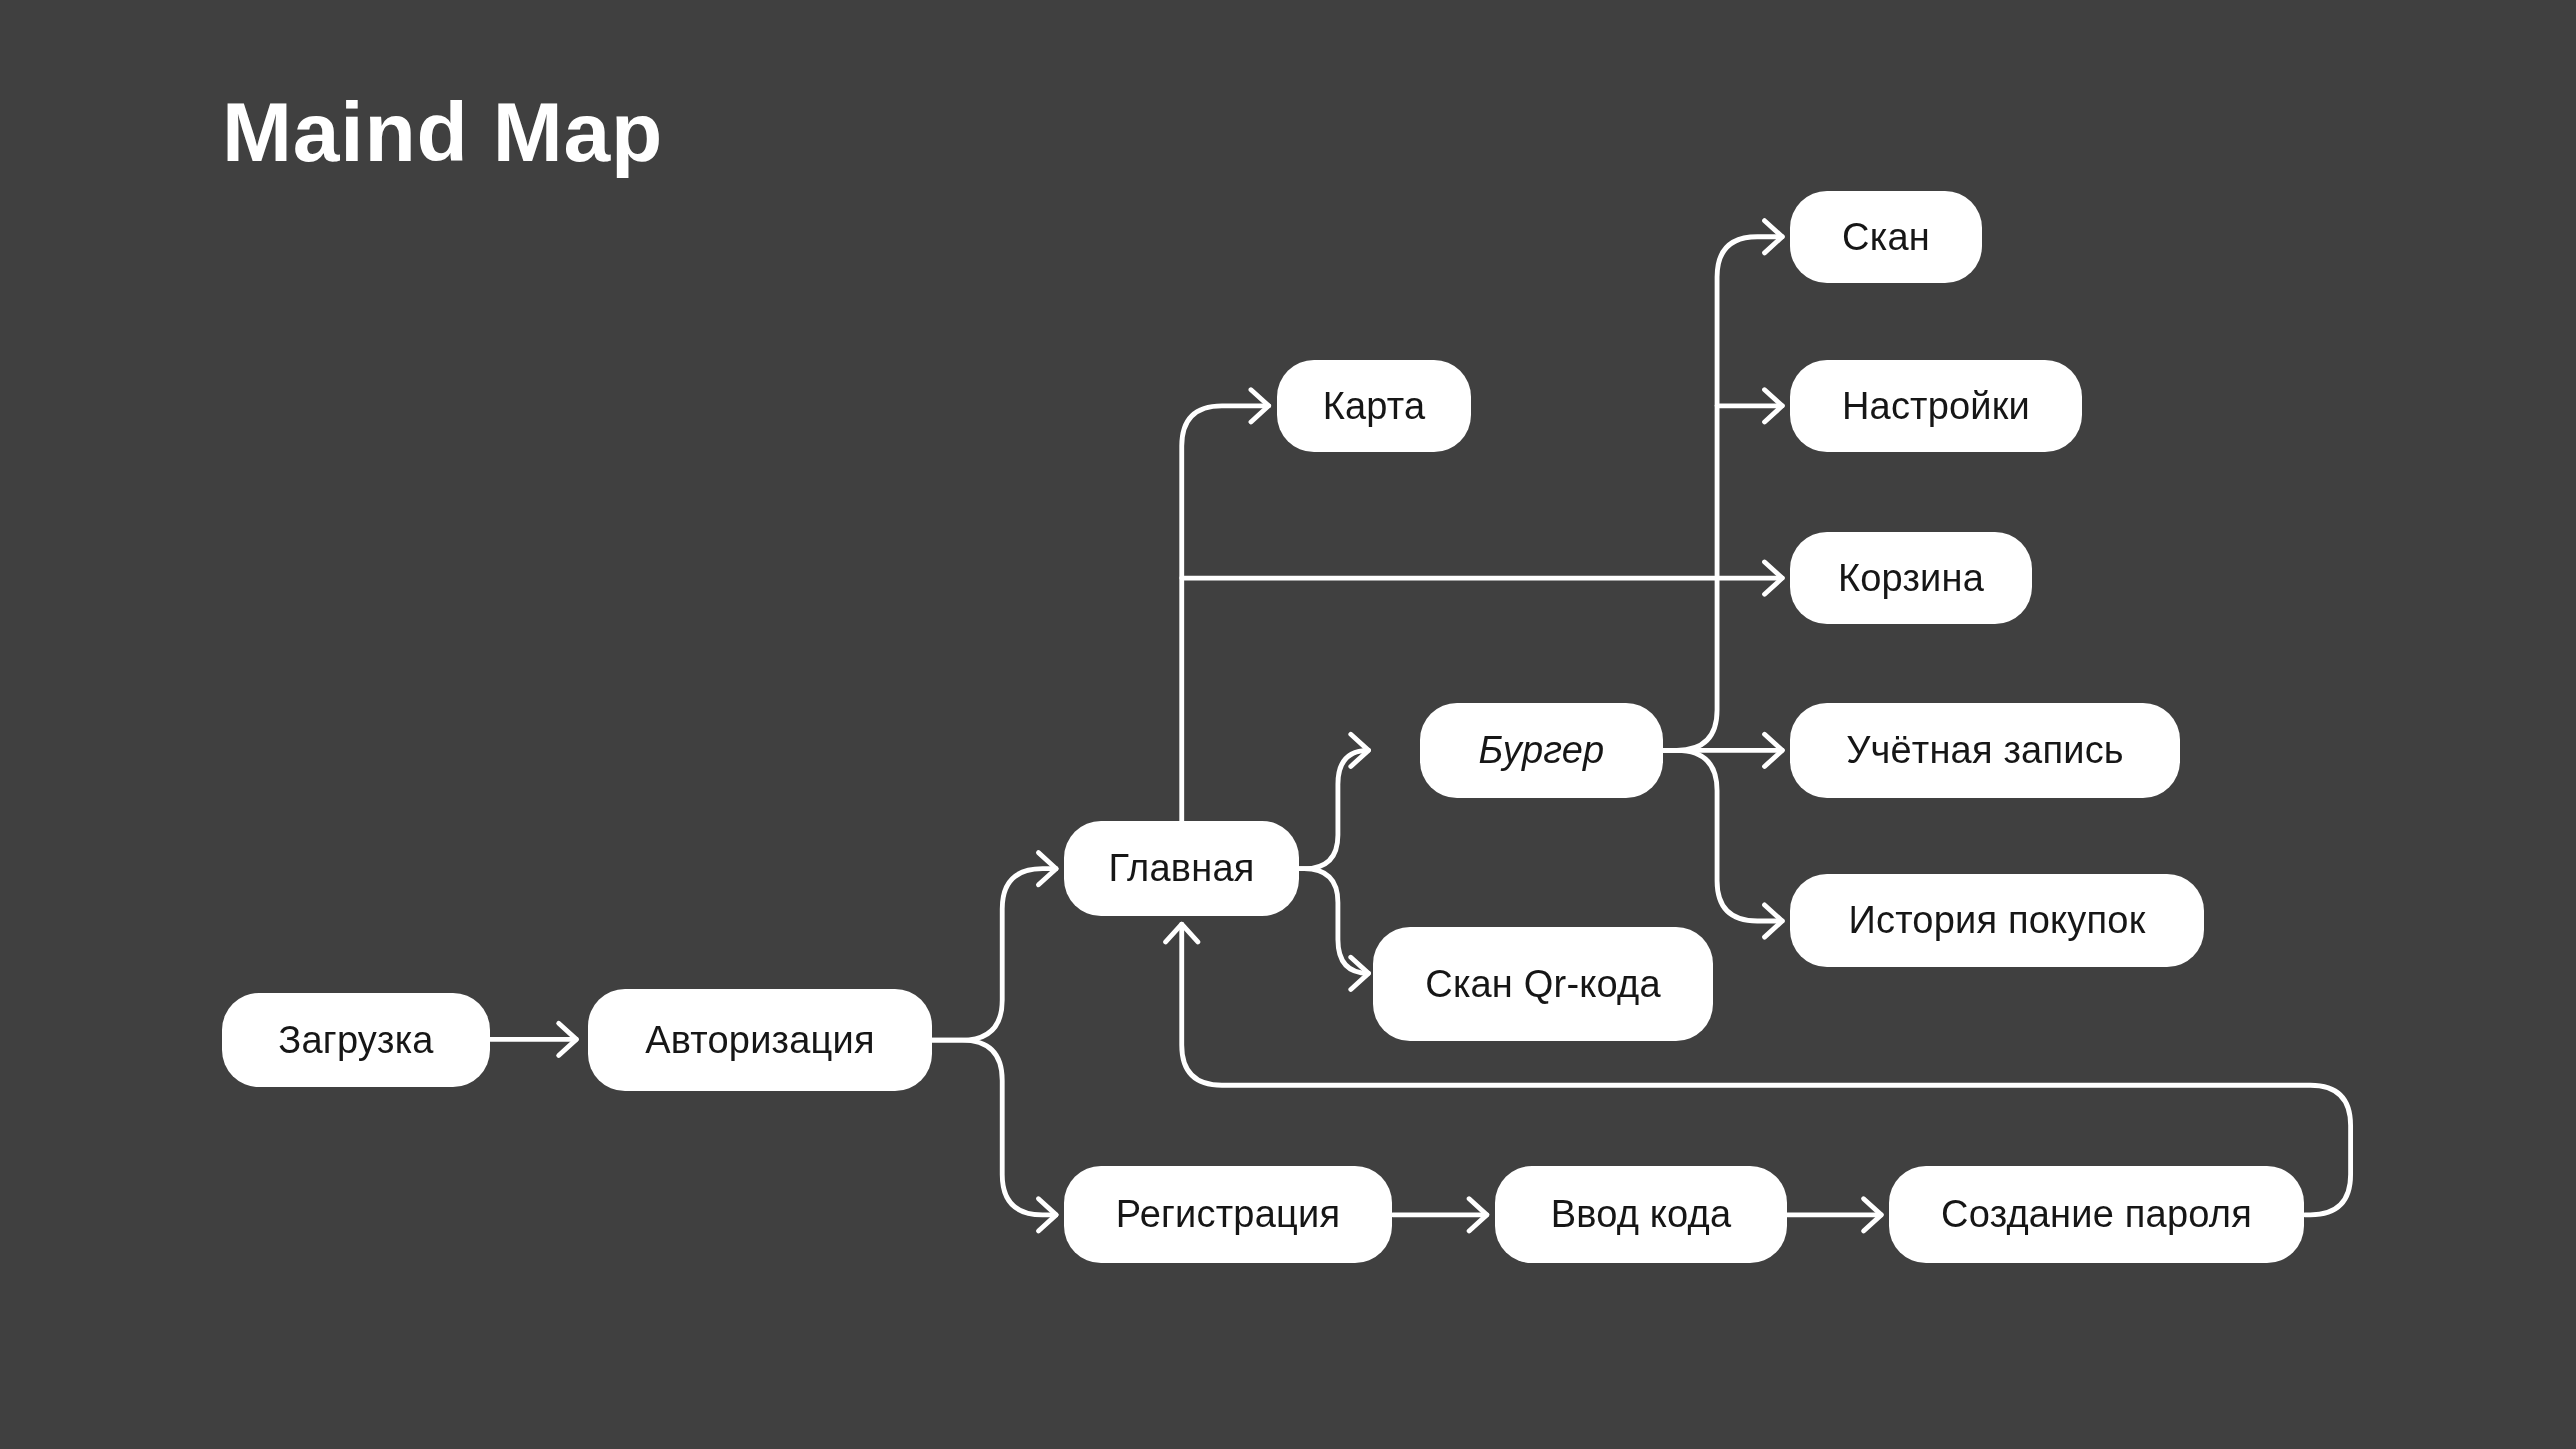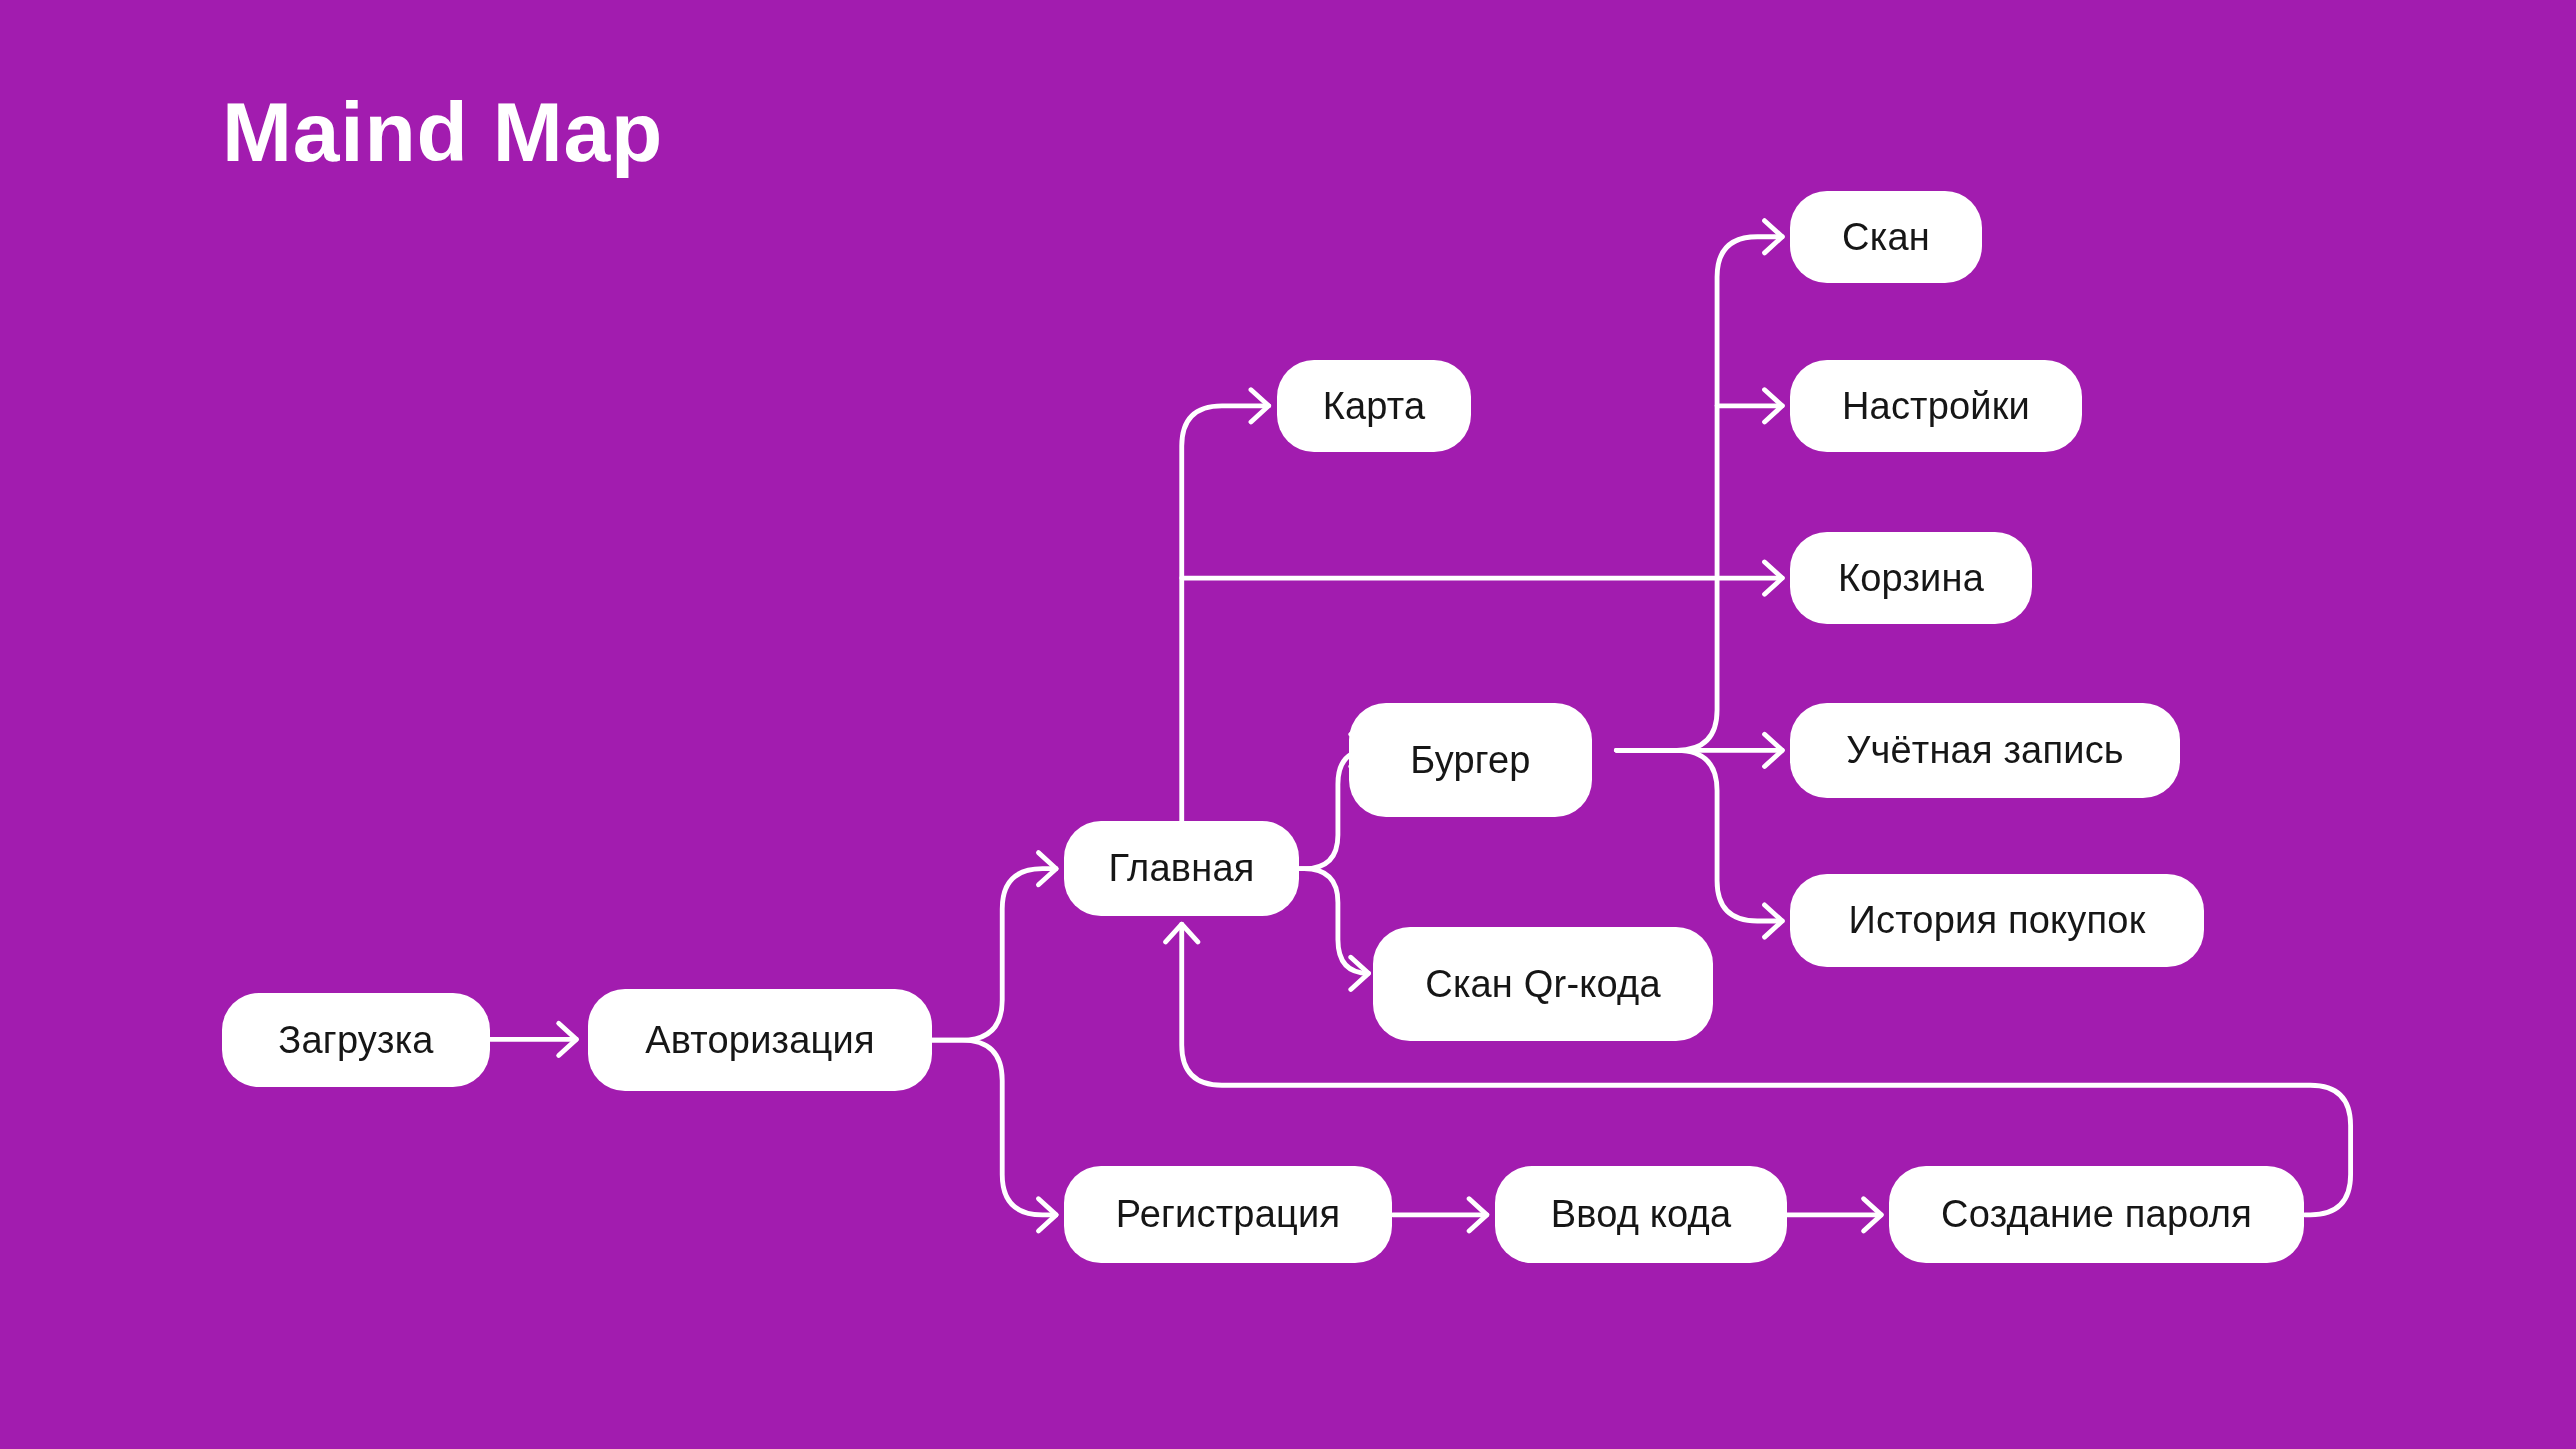--- a/index.html
+++ b/index.html
@@ -8,21 +8,21 @@
     width: 2576px;
     height: 1450px;
     background: #141414;
     overflow: hidden;
     font-family: "Liberation Sans", "DejaVu Sans", sans-serif;
   }
   .canvas {
     position: relative;
     width: 2576px;
     height: 1450px;
-    background: #a21caf;
+    background: #404040;
   }
   .page-title {
     position: absolute;
     left: 222px;
     top: 84px;
     margin: 0;
     color: #ffffff;
     font-size: 84px;
     font-weight: 800;
     letter-spacing: 0.8px;
@@ -53,21 +53,21 @@
     font-weight: 500;
     letter-spacing: 0.2px;
     white-space: nowrap;
     box-sizing: border-box;
   }
   
   .n-zagruzka        { left: 222px;  top: 993px; width: 268px; height: 94px; }
   .n-avtorizaciya    { left: 588px;  top: 989px; width: 344px; height: 102px; }
   .n-glavnaya        { left: 1064px; top: 821px; width: 235px; height: 95px; justify-content: center; }
   .n-karta           { left: 1277px; top: 360px;  width: 194px; height: 92px; }
-  .n-burger          { left: 1349px; top: 703px;  width: 243px; height: 114px; }
+  .n-burger          { left: 1420px; top: 703px;  width: 243px; height: 95px; font-style: italic; }
   .n-skan-qr         { left: 1373px; top: 927px; width: 340px; height: 114px; }
   .n-vyhod           { left: 1790px; top: 191px;  width: 192px; height: 92px; }
   .n-nastroyki       { left: 1790px; top: 360px;  width: 292px; height: 92px; }
   .n-korzina         { left: 1790px; top: 532px;  width: 242px; height: 92px; }
   .n-uchetnaya       { left: 1790px; top: 703px;  width: 390px; height: 95px; }
   .n-istoriya        { left: 1790px; top: 874px; width: 414px; height: 93px; }
   .n-registraciya    { left: 1064px; top: 1166px; width: 328px; height: 97px; }
   .n-vvod-koda       { left: 1495px; top: 1166px; width: 292px; height: 97px; justify-content: center; }
   .n-sozdanie-parolya{ left: 1889px; top: 1166px; width: 415px; height: 97px; }
 </style>

